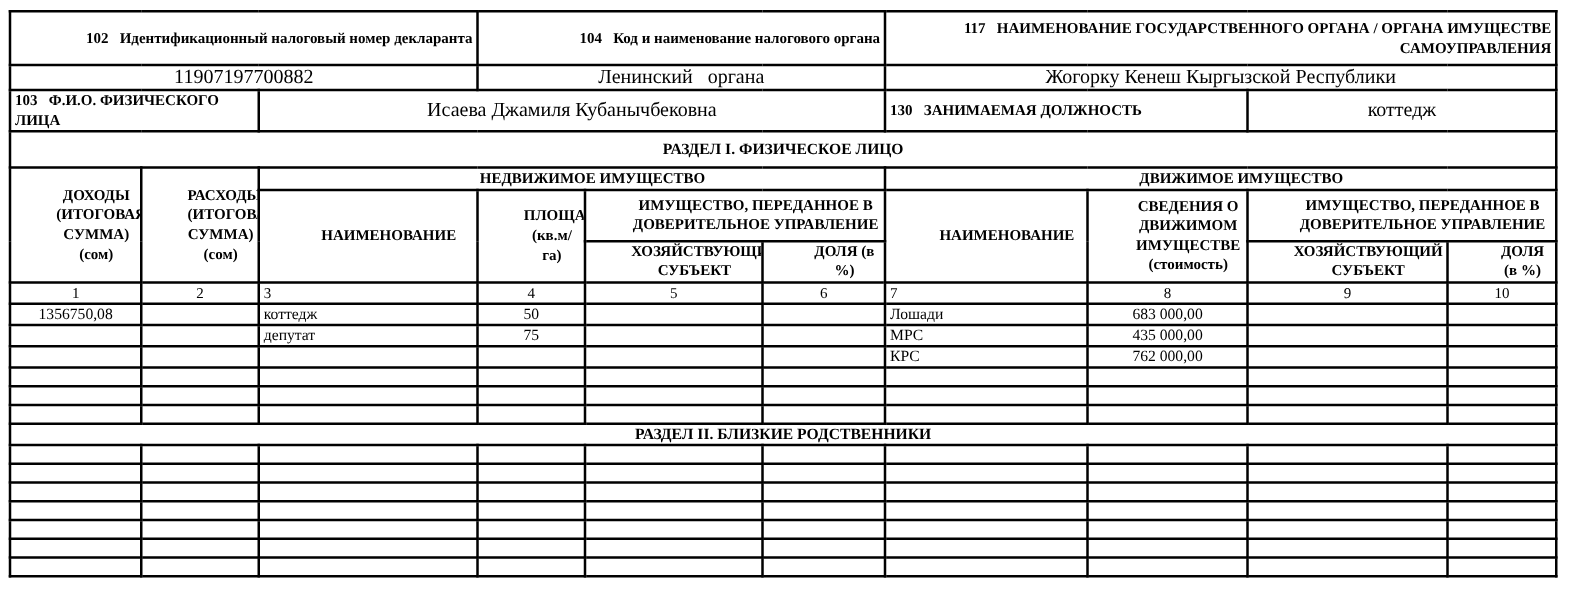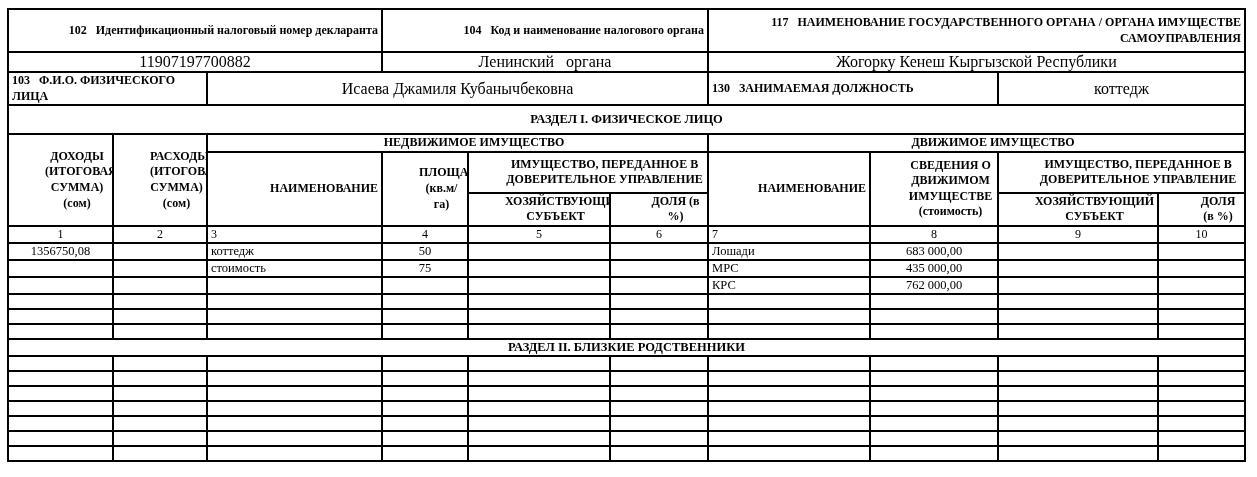--- a/index.html
+++ b/index.html
@@ -6,21 +6,21 @@
   body{width:1257px;height:477px;color:#000;font-family:"Liberation Serif","DejaVu Serif",serif;}
   .sheet{padding:8px 0 0 7px;}
   table{border-collapse:collapse;table-layout:fixed;width:1238px;}
   td{border:2px solid #000;padding:0 3px;vertical-align:middle;overflow:hidden;}
   .lbl{font-size:12px;font-weight:bold;line-height:1.3;}
   .lbl .code{margin-right:9px;}
   .val{font-size:16px;text-align:center;}
   .wsp{white-space:pre;}
   .sec{font-size:12.5px;font-weight:bold;text-align:center;}
   .hdr{font-size:12px;font-weight:bold;text-align:center;white-space:pre-line;line-height:1.3;padding-left:36px;}
-  .hdr-left{text-align:right;}
+  .hdr-left{text-align:center;}
   .num{font-size:12px;text-align:center;}
   .num-left{text-align:left;}
   .cell{font-size:12.5px;text-align:center;}
   .cell-left{text-align:left;}
   tr.rh-a{height:43px;text-align:right;}
   tr.rh-b{height:18px;}
   tr.rh-c{height:30px;padding-left:26px;}
   tr.rh-sec1{height:29px;}
   tr.rh-grp{height:15px;}
   tr.rh-main{height:41px;}
@@ -139,21 +139,21 @@
       <td class="cell"></td>
       <td class="cell"></td>
       <td class="cell cell-left">Лошади</td>
       <td class="cell">683 000,00</td>
       <td class="cell"></td>
       <td class="cell"></td>
     </tr>
     <tr class="rh-data">
       <td class="cell"></td>
       <td class="cell"></td>
-      <td class="cell cell-left">стоимость</td>
+      <td class="cell cell-left">депутат</td>
       <td class="cell">75</td>
       <td class="cell"></td>
       <td class="cell"></td>
       <td class="cell cell-left">МРС</td>
       <td class="cell">435 000,00</td>
       <td class="cell"></td>
       <td class="cell"></td>
     </tr>
     <tr class="rh-data">
       <td class="cell"></td>

